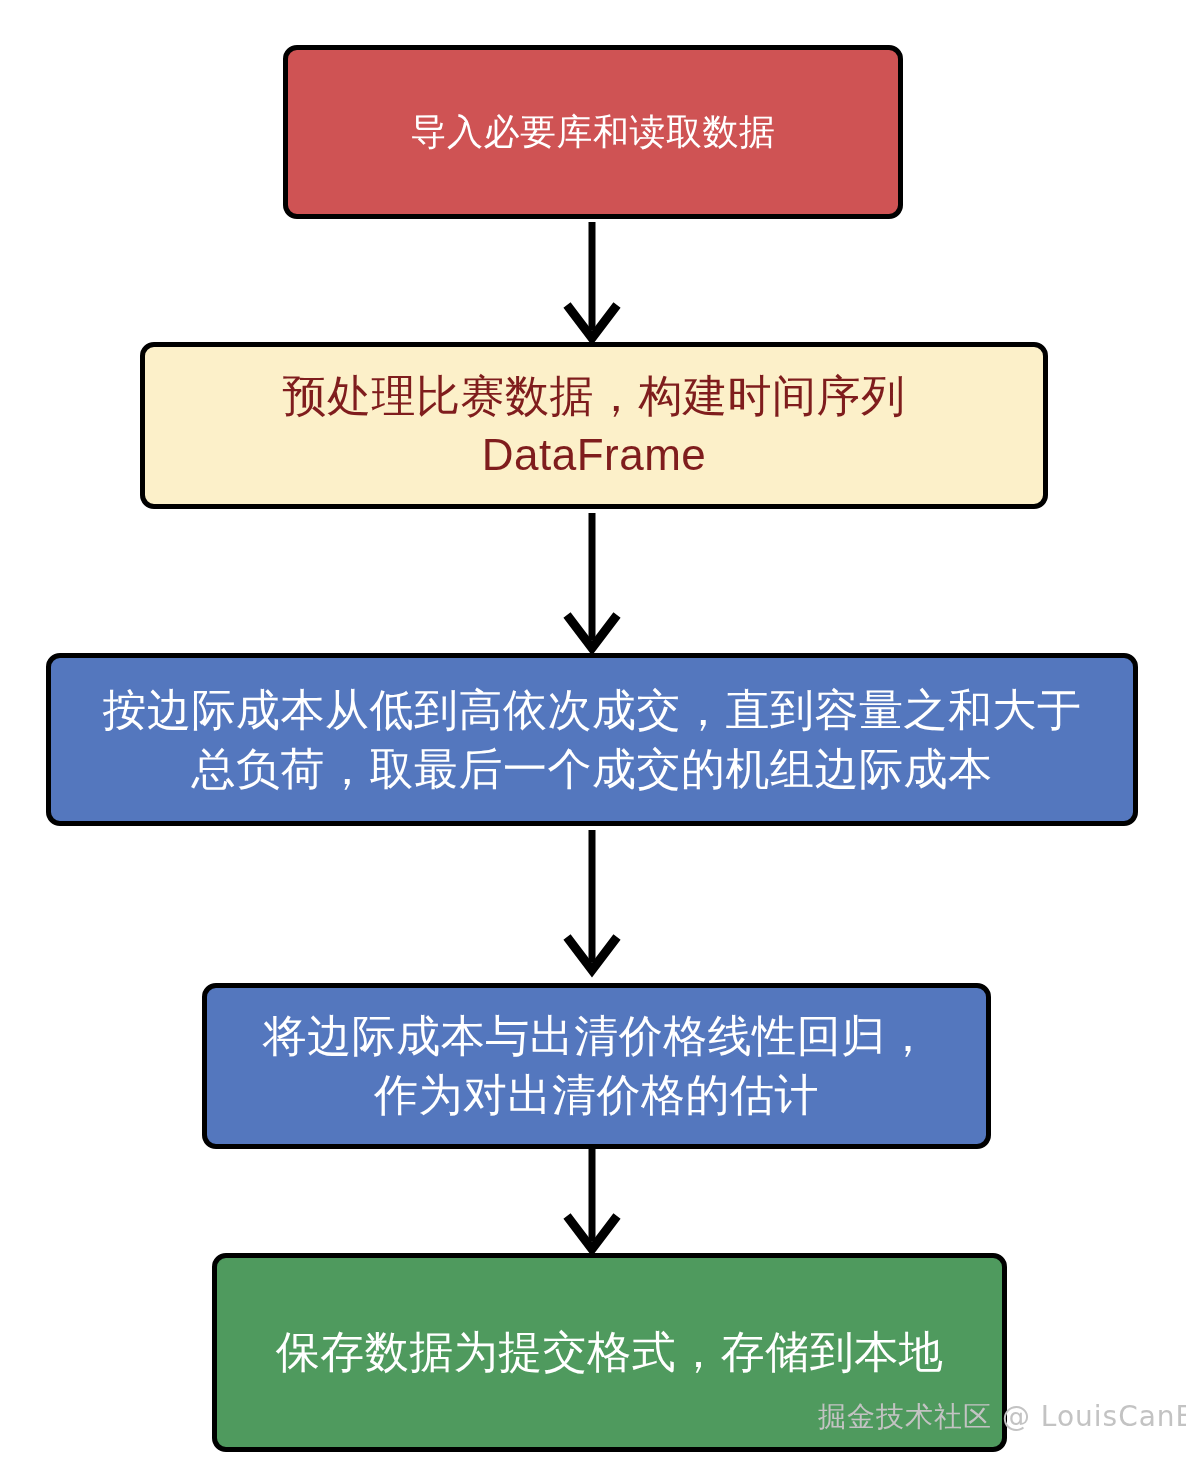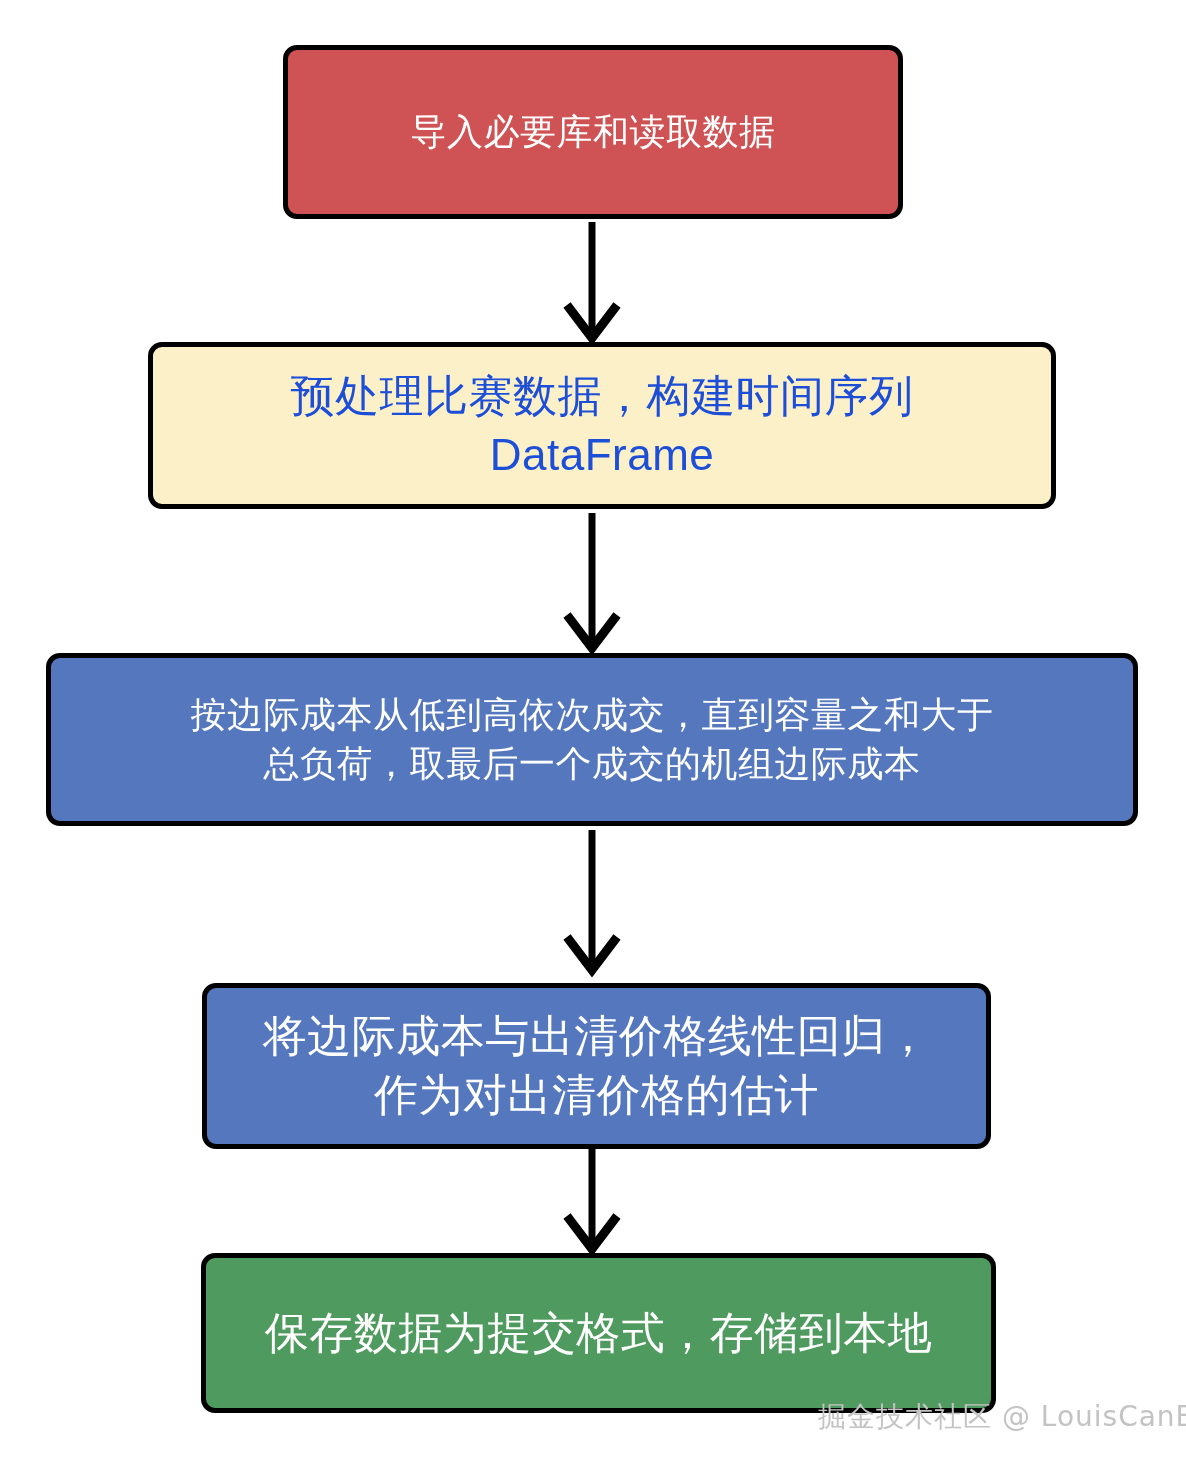--- a/index.html
+++ b/index.html
@@ -57,39 +57,39 @@
     font-size: 44px;
   }
 
   .node-clearing {
     left: 46px;
     top: 653px;
     width: 1092px;
     height: 173px;
     background: #5477be;
     color: #ffffff;
-    font-size: 36px;
+    font-size: 44px;
   }
 
   .node-regression {
     left: 202px;
     top: 975px;
     width: 789px;
     height: 166px;
     background: #5477be;
     color: #ffffff;
     font-size: 44px;
     margin-top: 8px;
   }
 
   .node-save {
-    left: 201px;
+    left: 212px;
     top: 1253px;
     width: 795px;
-    height: 160px;
+    height: 199px;
     background: #4f9a5e;
     color: #ffffff;
     font-size: 44px;
   }
 
   
   .connector {
     position: absolute;
     left: 0;
     top: 0;
@@ -127,21 +127,21 @@
       <line x1="592" y1="830" x2="592" y2="962"></line>
       <polyline points="567,937 592,970 617,937" stroke-width="9" stroke-linejoin="miter"></polyline>
 
       <line x1="592" y1="1145" x2="592" y2="1241"></line>
       <polyline points="567,1216 592,1249 617,1216" stroke-width="9" stroke-linejoin="miter"></polyline>
     </g>
   </svg>
 
   <div class="node node-import" style="background: rgb(207, 83, 84); color: rgb(255, 255, 255); border-color: rgb(0, 0, 0);">导入必要库和读取数据</div>
 
-  <div class="node node-preprocess" style="background: rgb(252, 240, 201); color: #1d4ed8; border-color: rgb(0, 0, 0); margin-left: 8px;">预处理比赛数据，构建时间序列
+  <div class="node node-preprocess" style="background: rgb(252, 240, 201); color: #7f1d1d; border-color: rgb(0, 0, 0);">预处理比赛数据，构建时间序列
 DataFrame</div>
 
   <div class="node node-clearing" style="background: rgb(84, 119, 190); color: rgb(255, 255, 255); border-color: rgb(0, 0, 0);">按边际成本从低到高依次成交，直到容量之和大于
 总负荷，取最后一个成交的机组边际成本</div>
 
   <div class="node node-regression" style="background: rgb(84, 119, 190); color: rgb(255, 255, 255); border-color: rgb(0, 0, 0);">将边际成本与出清价格线性回归，
 作为对出清价格的估计</div>
 
   <div class="node node-save" style="background: rgb(79, 154, 94); color: rgb(255, 255, 255); border-color: rgb(0, 0, 0);">保存数据为提交格式，存储到本地</div>
 

